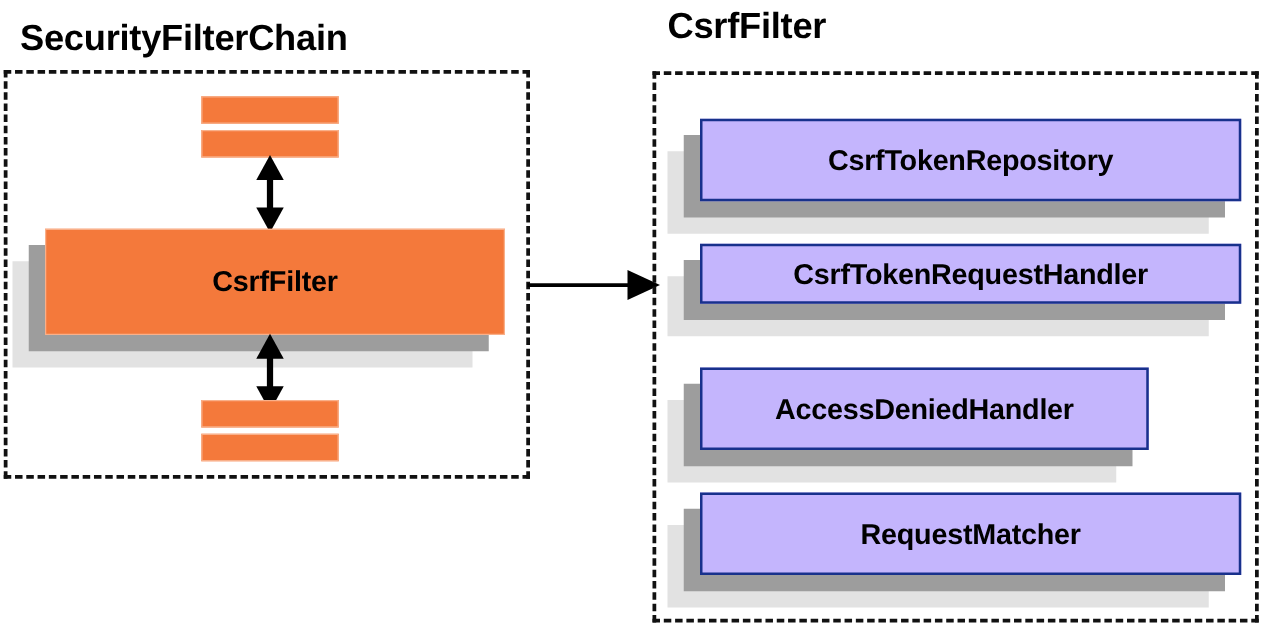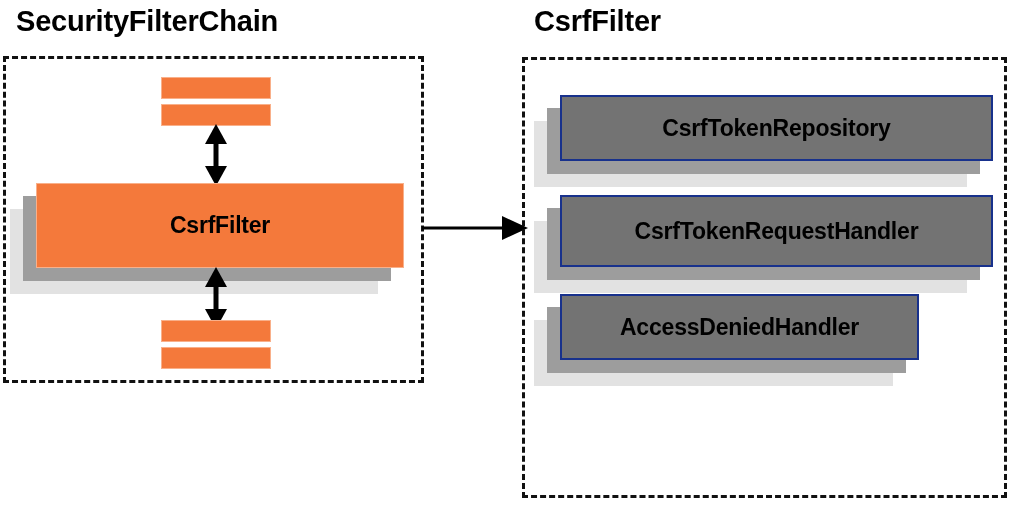--- a/index.html
+++ b/index.html
@@ -20,21 +20,21 @@
   
   .panel-title {
     position: absolute;
     font-weight: bold;
     font-size: 29px;
     line-height: 1;
     color: #000000;
     letter-spacing: -0.2px;
     white-space: nowrap;
   }
-  #title-left  { left: 16px;  top: 7px; }
+  #title-left  { left: 16px;  top: 17px; }
   #title-right { left: 534px; top: 7px; }
 
   
   .group-box {
     position: absolute;
     border: 3px dashed #111111;
     background: transparent;
     box-sizing: border-box;
   }
   #group-left  { left: 3px;   top: 56px; width: 421px; height: 327px; }
@@ -64,21 +64,21 @@
     display: flex;
     align-items: center;
     justify-content: center;
     color: #000000;
     font-weight: bold;
     white-space: nowrap;
   }
 
   
   .node-blue .face {
-    background: #737373;
+    background: #c4b5fd;
     border: 2px solid #18318c;
     font-size: 23px;
     letter-spacing: -0.2px;
   }
   
   .node-orange .face {
     background: #f4793b;
     border: 1px solid #f9b08a;
     font-size: 23px;
     letter-spacing: -0.2px;
@@ -140,26 +140,31 @@
   <div class="panel-title" id="title-right">CsrfFilter</div>
 
   <div class="group-box" id="group-right"></div>
 
   <div class="node node-blue" style="left:560px; top:95px; width:433px; height:66px;">
     <div class="shadow-far"></div>
     <div class="shadow-near"></div>
     <div class="face">CsrfTokenRepository</div>
   </div>
 
-  <div class="node node-blue" style="left:560px; top:195px; width:433px; height:72px;">
+  <div class="node node-blue" style="left:560px; top:195px; width:433px; height:48px;">
     <div class="shadow-far"></div>
     <div class="shadow-near"></div>
     <div class="face">CsrfTokenRequestHandler</div>
   </div>
 
   <div class="node node-blue" style="left:560px; top:294px; width:359px; height:66px;">
     <div class="shadow-far"></div>
     <div class="shadow-near"></div>
     <div class="face">AccessDeniedHandler</div>
   </div>
 
+  <div class="node node-blue" style="left:560px; top:394px; width:433px; height:66px;">
+    <div class="shadow-far"></div>
+    <div class="shadow-near"></div>
+    <div class="face">RequestMatcher</div>
+  </div>
 
 </div>
 
 </body></html>

